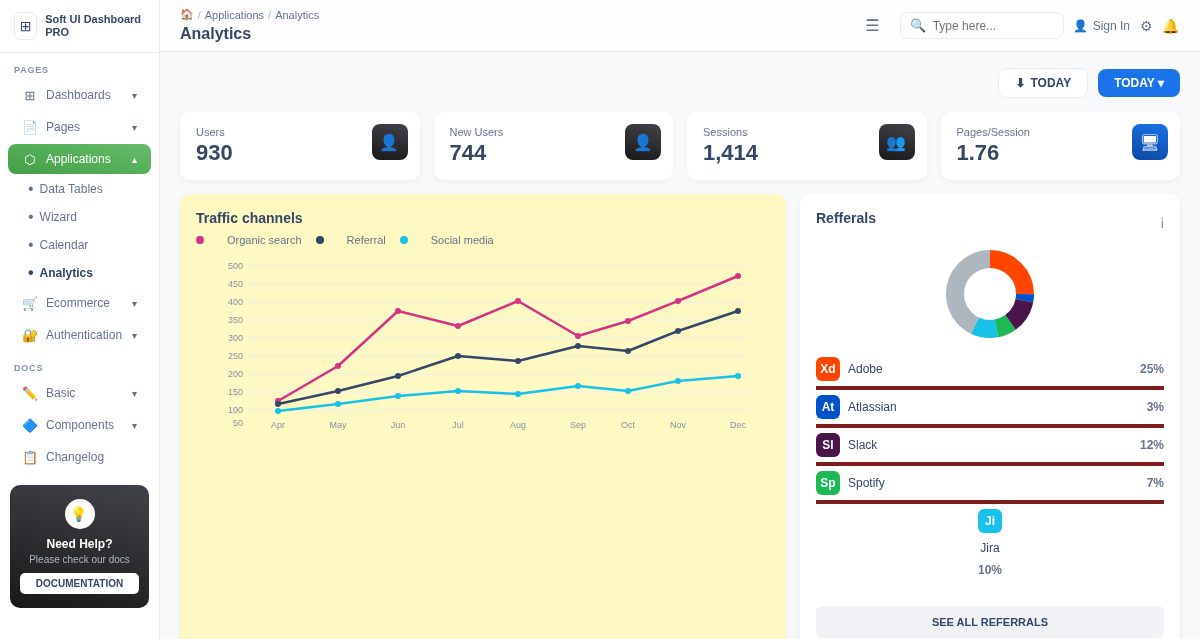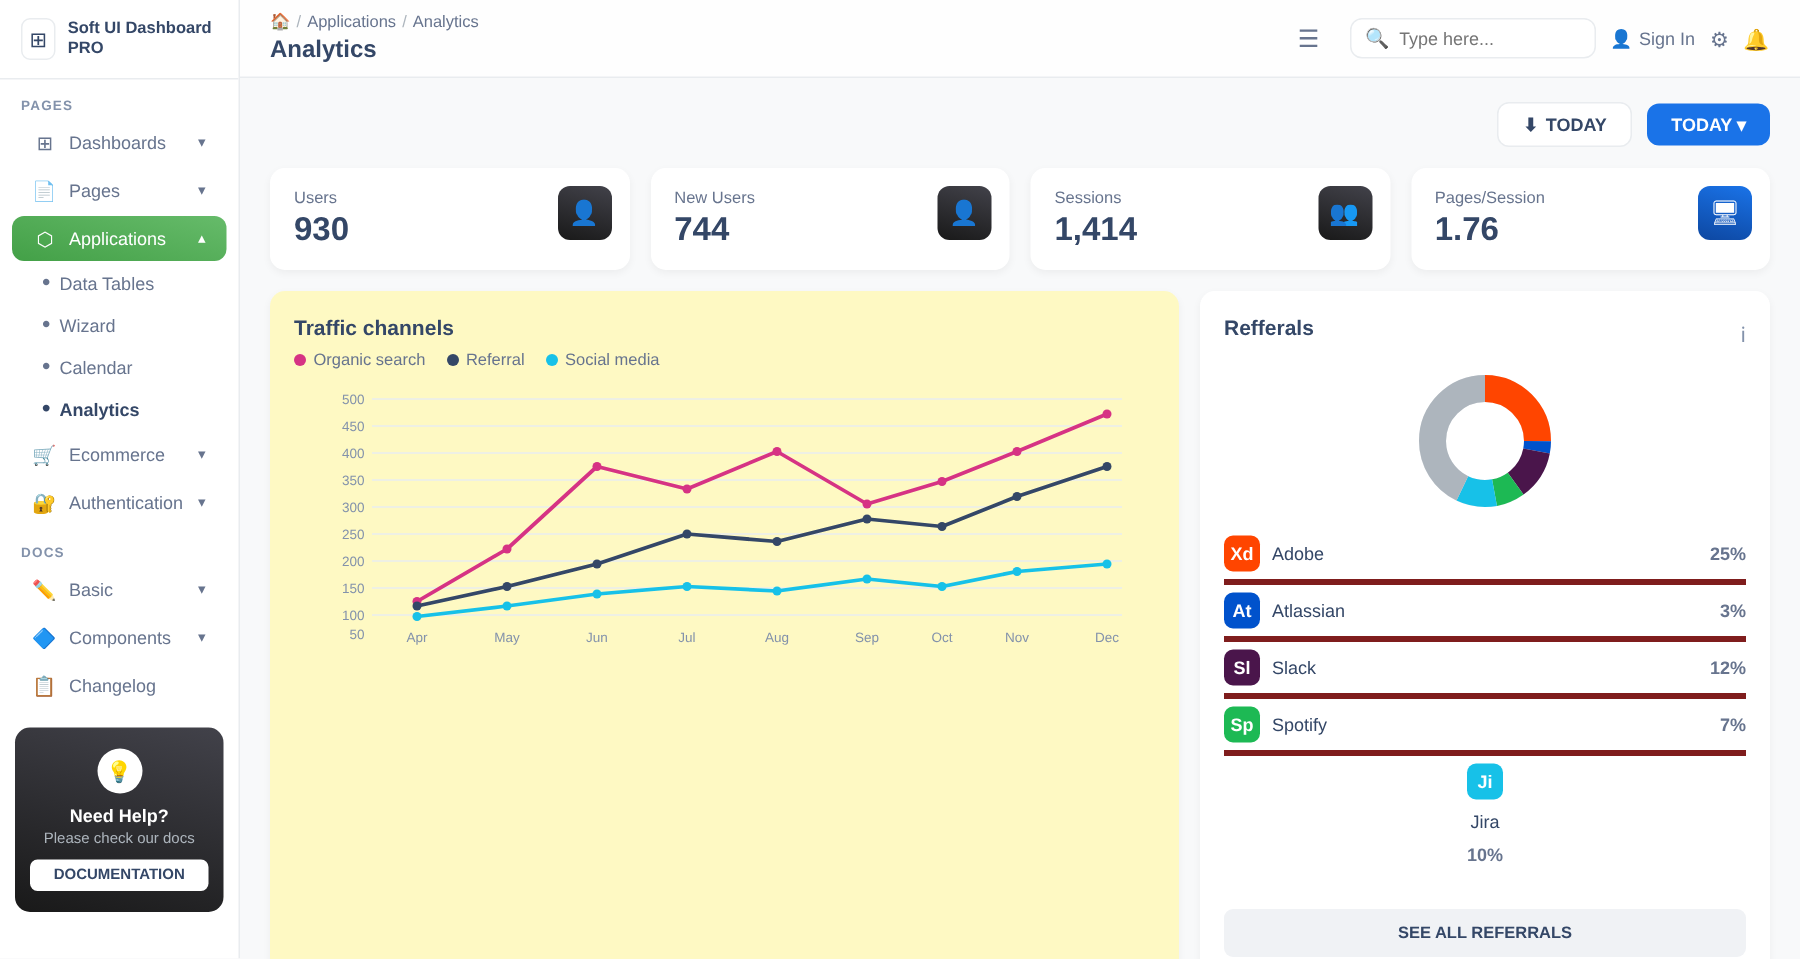--- a/index.html
+++ b/index.html
@@ -55,21 +55,21 @@
     .stat-card { background: #fff; border-radius: 10px; padding: 14px 16px; position: relative; box-shadow: 0 2px 6px rgba(0,0,0,0.05); }
     .stat-label { font-size: 11px; color: #67748e; font-weight: 500; }
     .stat-value { font-size: 22px; font-weight: 700; color: #344767; margin-top: 2px; }
     .stat-icon { position: absolute; top: 12px; right: 12px; width: 36px; height: 36px; border-radius: 8px; background: linear-gradient(195deg, #42424a, #191919); display: flex; align-items: center; justify-content: center; font-size: 16px; color: #fff; }
 
     
     .charts-row { display: grid; grid-template-columns: 1fr 380px; gap: 14px; margin-bottom: 14px; }
     .chart-card { background: #fef9c3; border-radius: 10px; padding: 16px; box-shadow: 0 2px 6px rgba(0,0,0,0.05); }
     .chart-title { font-size: 14px; font-weight: 700; color: #344767; margin-bottom: 8px; }
     .chart-legend { display: flex; gap: 14px; margin-bottom: 10px; }
-    .legend-item { display: flex; align-items: center; gap: 5px; font-size: 11px; color: #67748e; }
+    .legend-item { display: flex; align-items: center; gap: 23px; font-size: 11px; color: #67748e; }
     .legend-dot { width: 8px; height: 8px; border-radius: 50%; }
 
     
     .traffic-svg { width: 100%; height: 175px; }
 
     
     .referrals-card { background: #fff; border-radius: 10px; padding: 16px; box-shadow: 0 2px 6px rgba(0,0,0,0.05); }
     .referrals-header { display: flex; align-items: center; justify-content: space-between; margin-bottom: 10px; }
     .referral-list { list-style: none; }
     .referral-item { display: flex; align-items: center; gap: 8px; padding: 5px 0; border-bottom: 4px solid #7f1d1d; }

